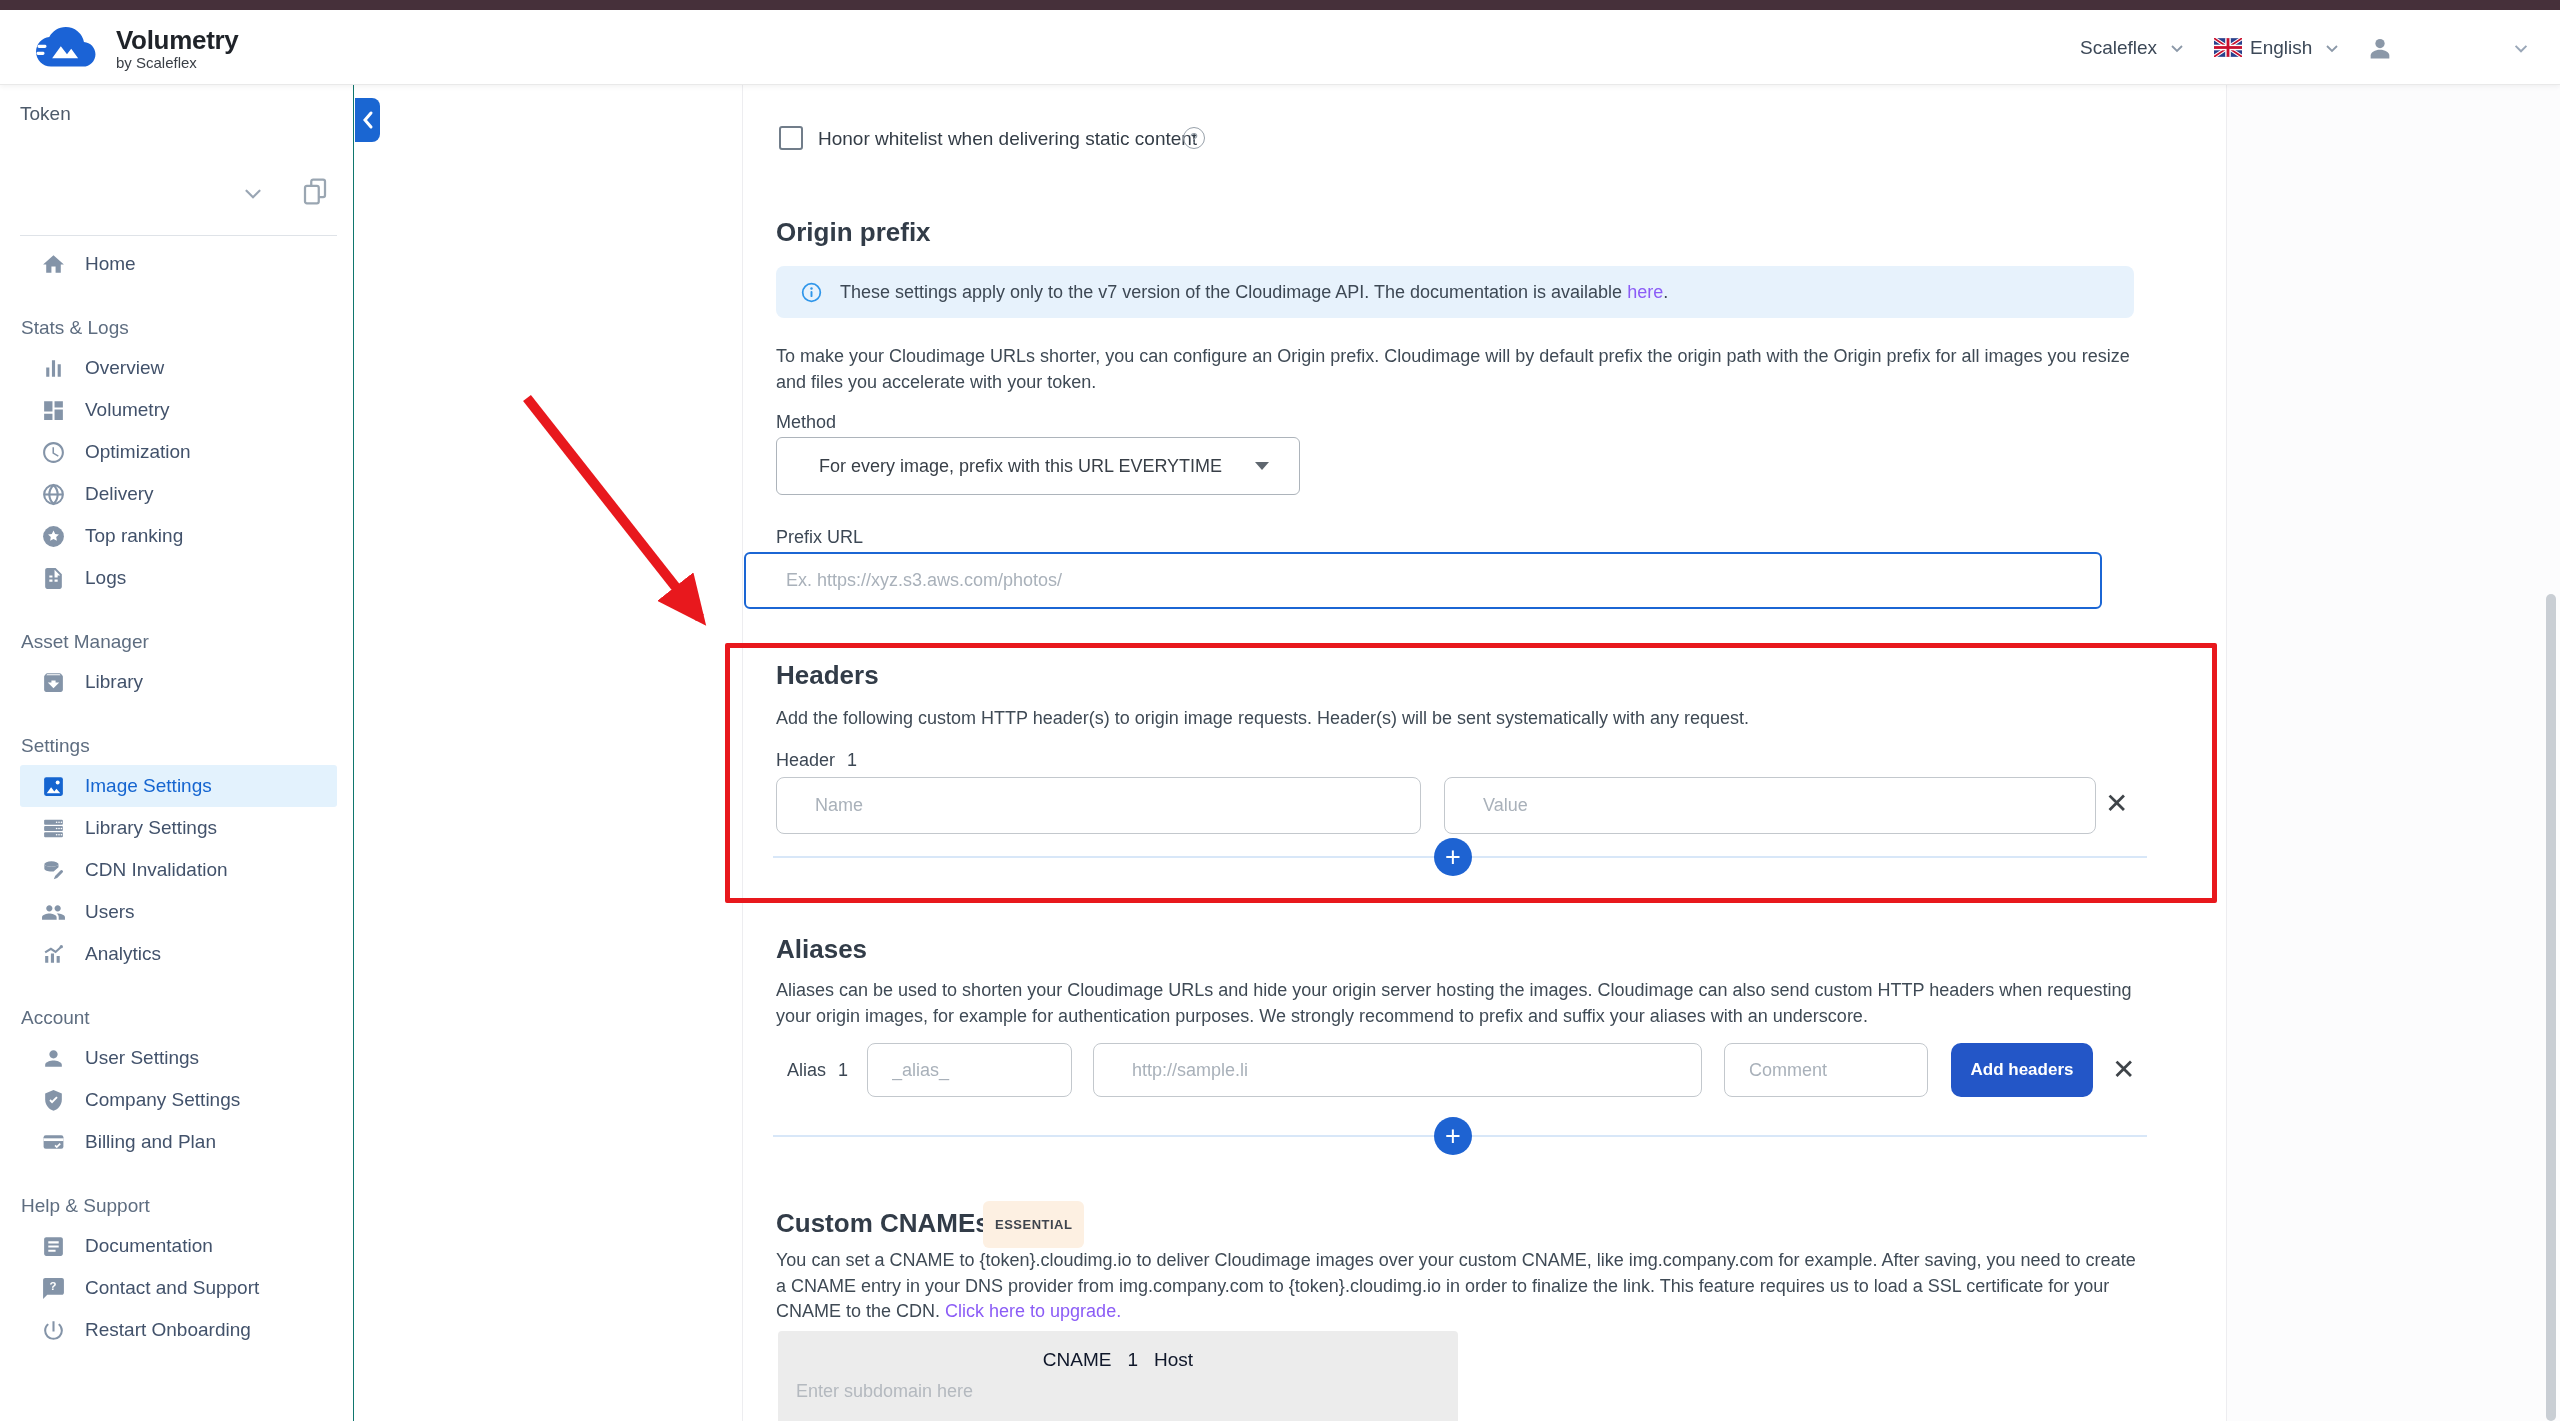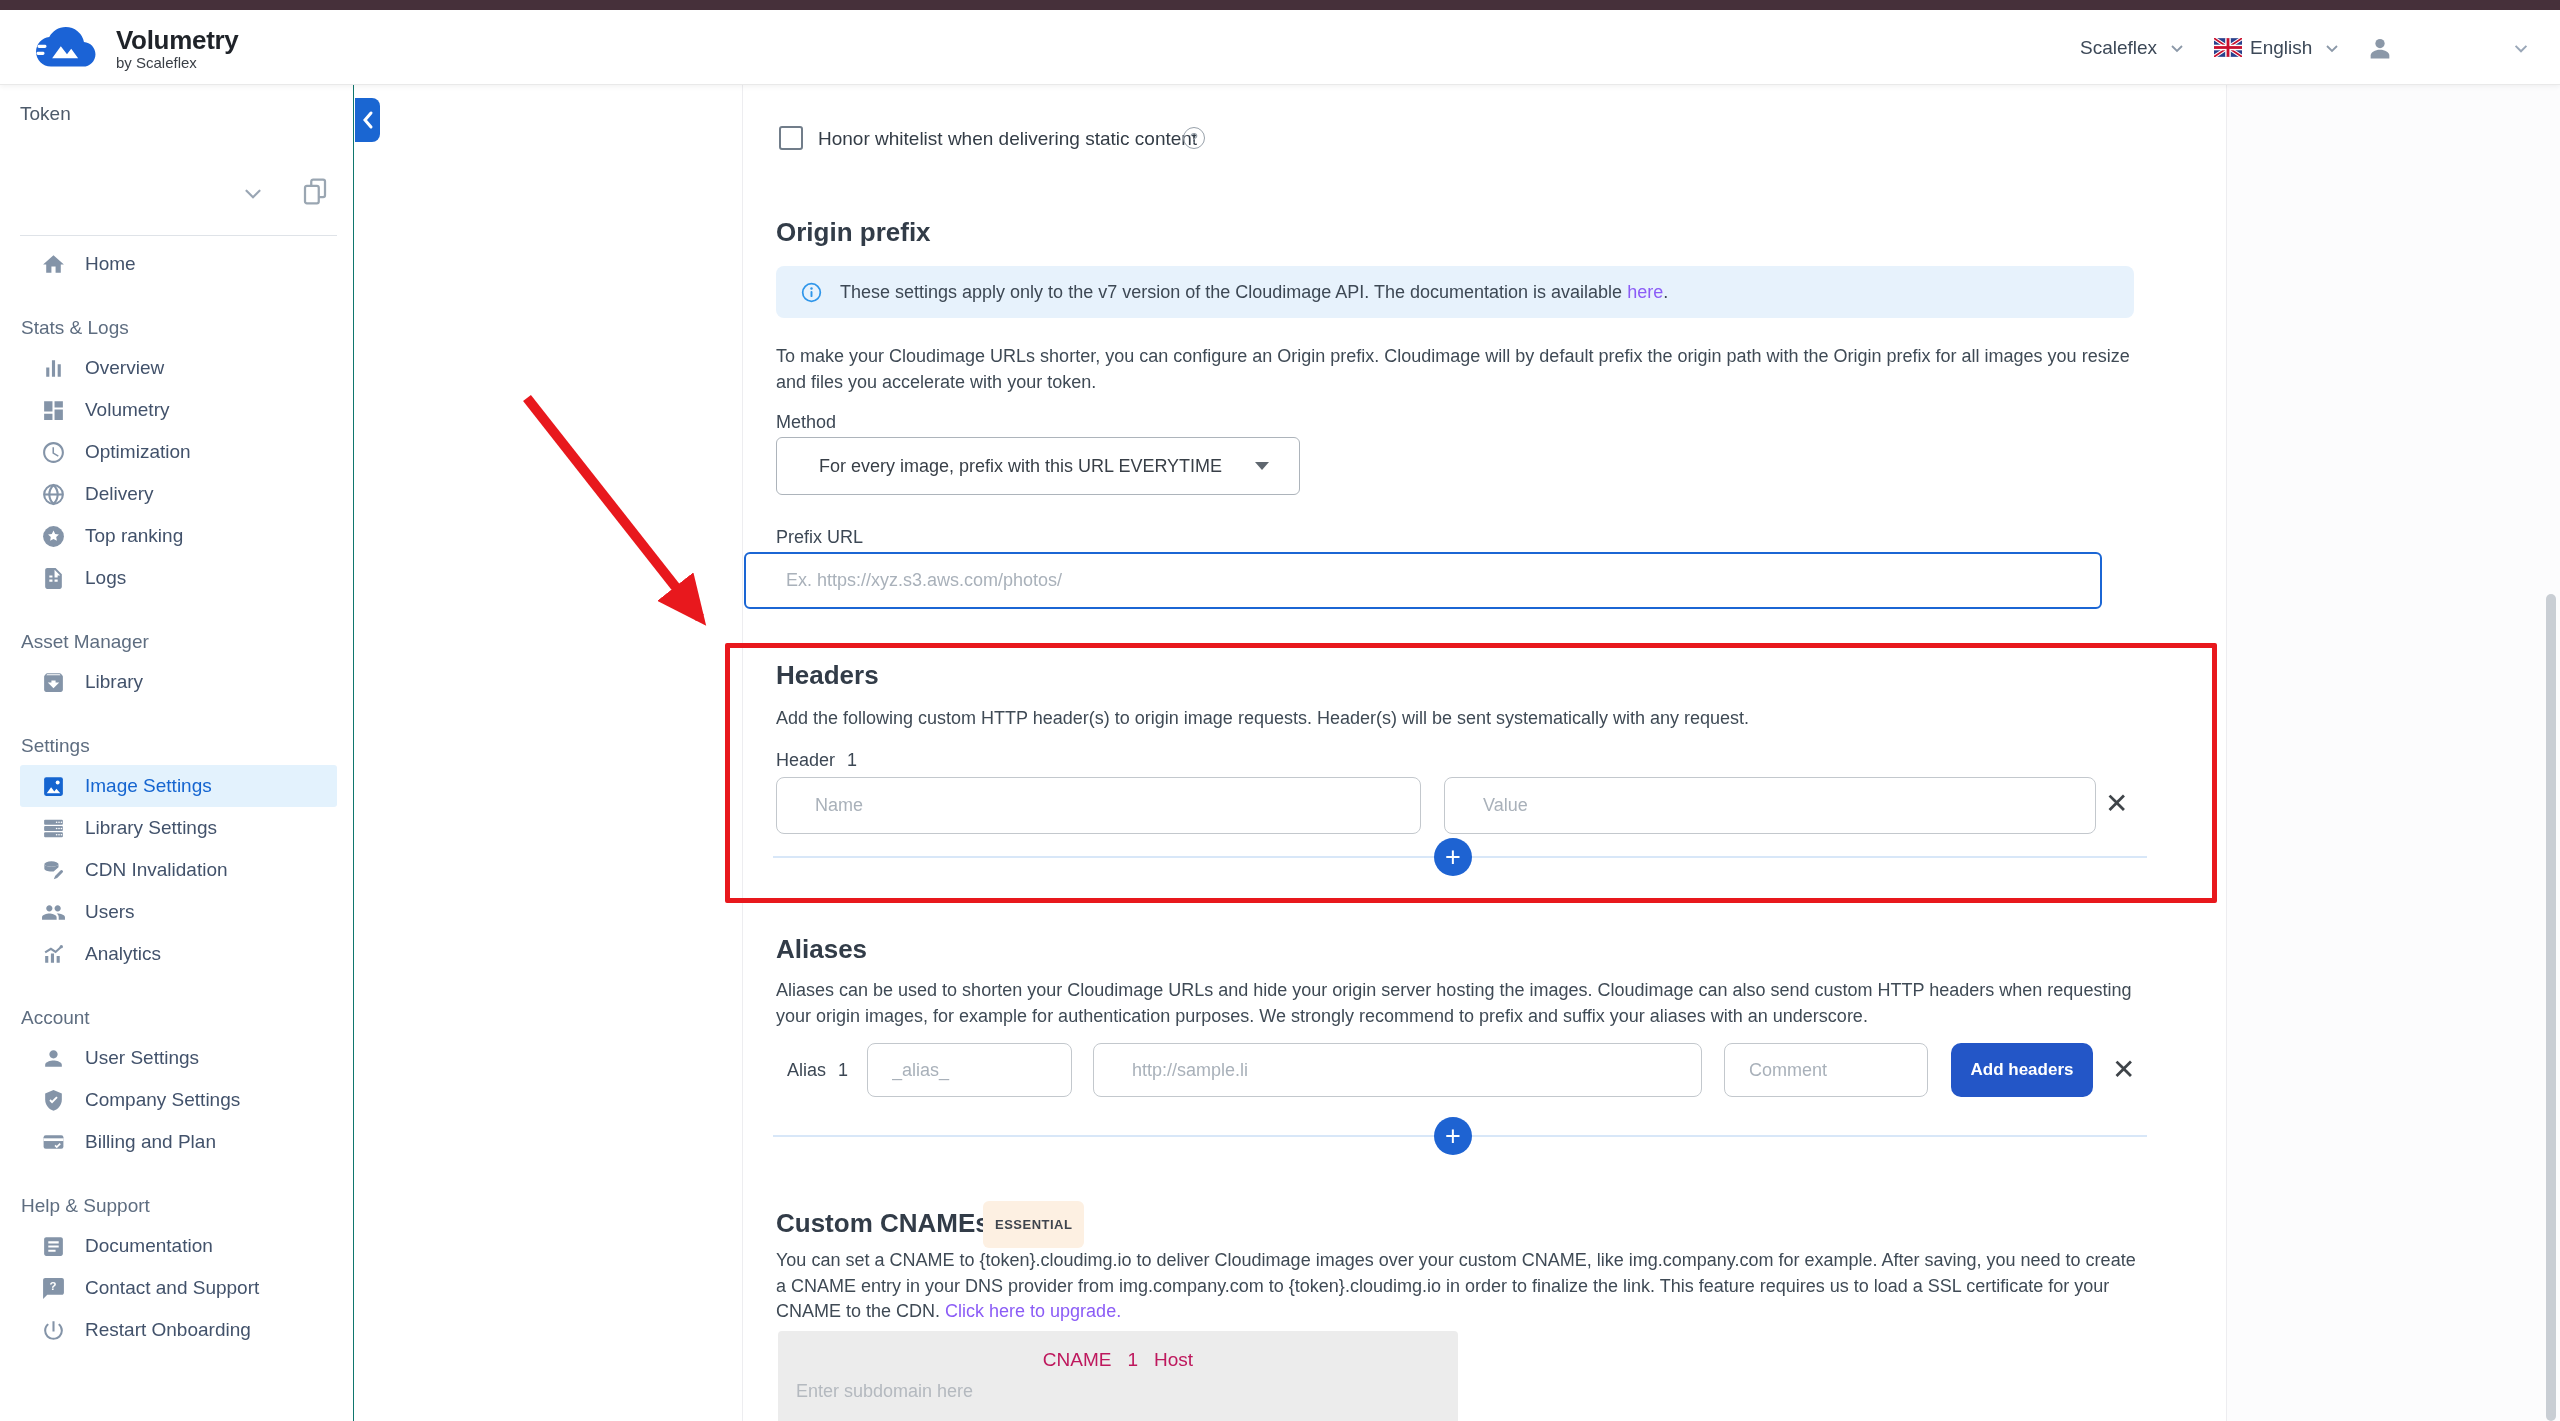--- a/index.html
+++ b/index.html
@@ -76,21 +76,21 @@
 
   .row-label { font-size:18px; color:#3c4754; display:flex; gap:12px; }
 
   .primary-btn { background:#2356c7; color:#fff; border:none; border-radius:10px; font-size:17px;
                  font-weight:700; cursor:pointer; font-family:"Liberation Sans", sans-serif; }
 
   .badge { background:#fdf0e2; color:#3f454e; font-size:13px; font-weight:700; letter-spacing:.5px;
            padding:16px 12px; border-radius:6px; }
 
   .cname-box { left:778px; top:1331px; width:680px; height:90px; background:#ececec; border-radius:4px 4px 0 0; }
-  .cname-title { position:absolute; left:0; top:18px; width:100%; text-align:center; font-size:19px; color:#be185d; }
+  .cname-title { position:absolute; left:0; top:18px; width:100%; text-align:center; font-size:19px; color:#0f172a; }
   .cname-title span { margin:0 8px; }
   .cname-input { position:absolute; left:18px; top:50px; width:620px; background:transparent; border:none;
                  font-size:18px; color:#383f47; font-family:"Liberation Sans", sans-serif; outline:none; }
   .cname-input::placeholder { color:#b4b9bf; opacity:1; }
 
   
   .red-box { position:absolute; left:725px; top:643px; width:1492px; height:260px;
              border:5px solid #e8181d; border-radius:2px; z-index:50; pointer-events:none; }
   #red-arrow { position:absolute; left:500px; top:375px; z-index:50; pointer-events:none; }
 </style>

